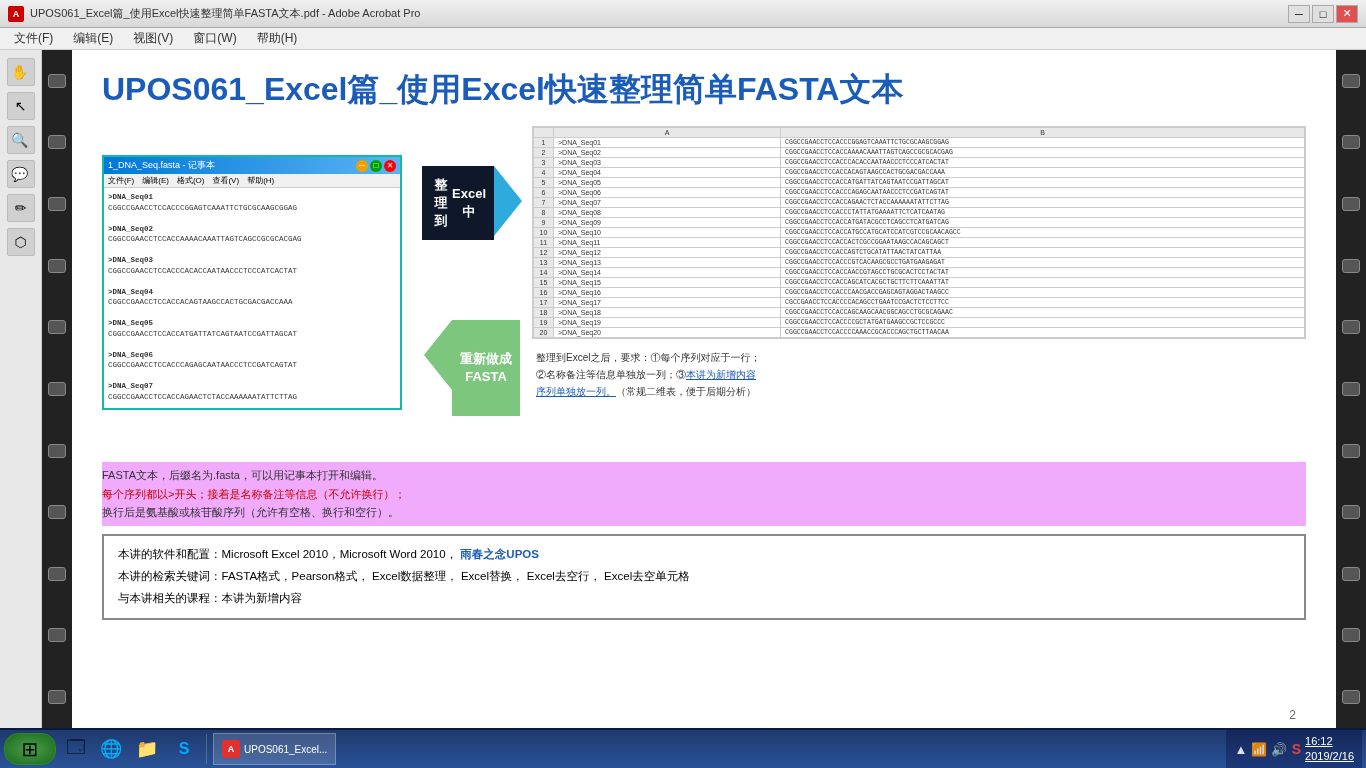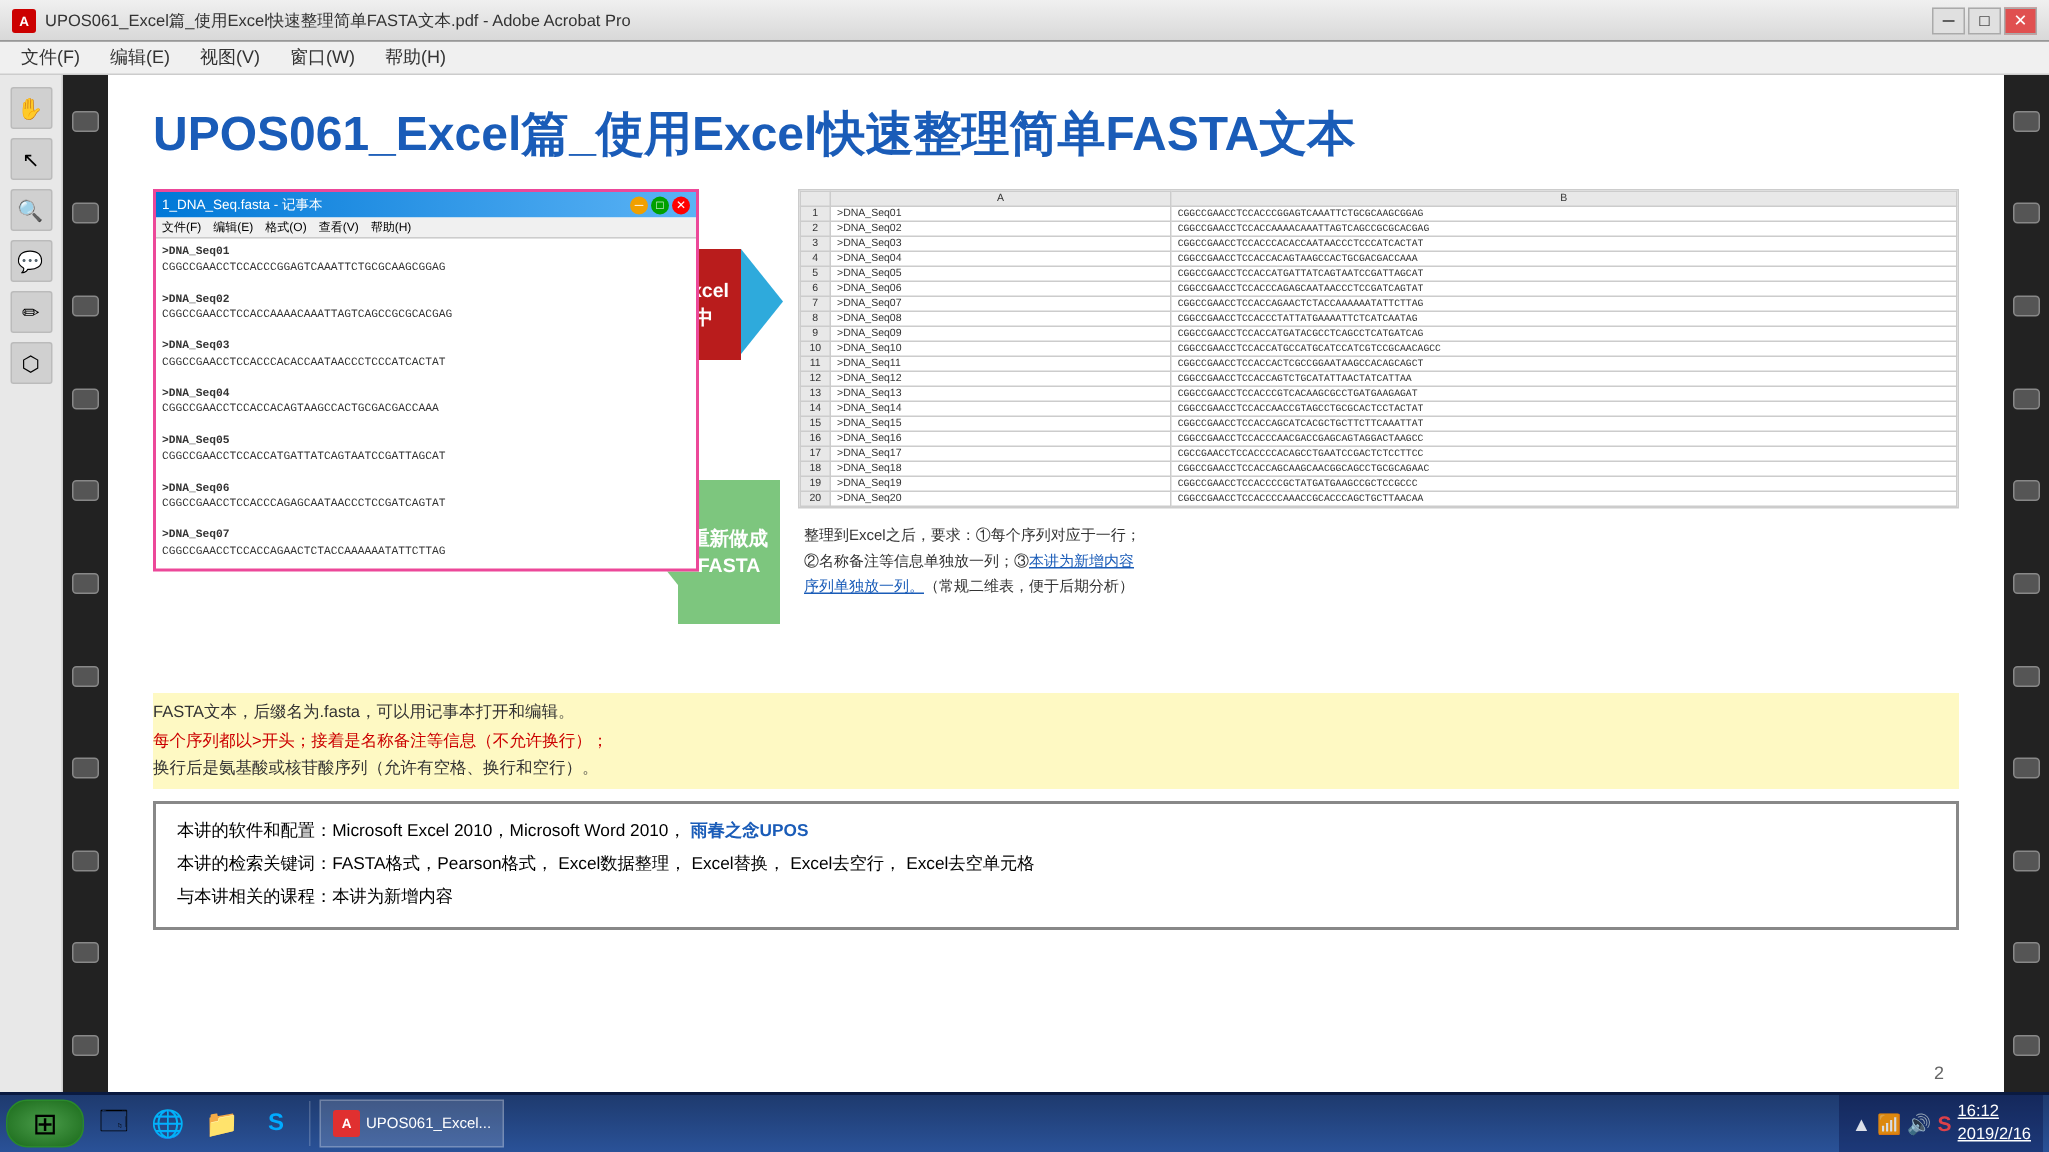--- a/index.html
+++ b/index.html
@@ -32,41 +32,41 @@
 
     
     .slide { position: absolute; left: 30px; right: 30px; top: 0; bottom: 0; background: white; overflow: hidden; }
 
     
     .slide-inner { padding: 18px 30px 18px 30px; height: 100%; position: relative; }
 
     .slide-title { font-size: 32px; font-weight: bold; color: #1a5cb8; margin-bottom: 14px; }
 
     
-    .notepad-window { border: 2px solid #ec4899; background: #fff; font-size: 8px; width: 364px; position: relative; }
+    .notepad-window { border: 2px solid #14b8a6; background: #fff; font-size: 8px; width: 300px; position: relative; margin-top: 29px; }
     .notepad-titlebar { background: linear-gradient(to right, #0078d7, #5bb3f5); color: white; font-size: 9px; padding: 2px 4px; display: flex; align-items: center; justify-content: space-between; }
     .notepad-menu { background: #f0f0f0; padding: 1px 4px; font-size: 8px; display: flex; gap: 8px; border-bottom: 1px solid #ccc; }
     .notepad-content { padding: 4px; height: 220px; overflow: hidden; font-size: 7.5px; line-height: 1.4; color: #333; font-family: 'Courier New', monospace; }
     .notepad-seq-name { color: #333; font-weight: bold; }
     .notepad-seq { color: #333; word-break: break-all; }
 
     
     .notepad-label { position: absolute; top: 4px; right: 4px; background: #ffffc0; border: 1px solid #888; padding: 3px 6px; font-size: 9px; color: #c00; text-align: center; line-height: 1.4; font-weight: bold; }
 
     
     .excel-table-wrap { overflow: hidden; border: 1px solid #ccc; flex: 1; }
     .excel-table { width: 100%; border-collapse: collapse; font-size: 7px; font-family: Arial, sans-serif; }
     .excel-table th { background: #e8e8e8; border: 1px solid #ccc; padding: 1px 4px; text-align: center; font-weight: normal; color: #333; }
     .excel-table td { border: 1px solid #ccc; padding: 1px 4px; white-space: nowrap; overflow: hidden; max-width: 120px; text-overflow: ellipsis; }
     .excel-table .row-num { background: #e8e8e8; text-align: center; color: #333; width: 20px; }
     .excel-table .seq-name { color: #333; }
     .excel-table .seq-data { color: #333; font-family: 'Courier New', monospace; font-size: 6.5px; }
 
     
-    .desc-section { background: #fef9c3; padding: 8px 14px; font-size: 11px; color: #333; line-height: 1.7; border-top: 2px solid #333; }
+    .desc-section { background: #f0abfc; padding: 8px 14px; font-size: 11px; color: #333; line-height: 1.7; border-top: 2px solid #333; }
     .desc-section .red { color: #c00; }
 
     .right-desc { background: white; padding: 8px 10px; font-size: 10px; color: #333; line-height: 1.7; }
     .right-desc .blue { color: #1a5cb8; }
     .right-desc .underline { text-decoration: underline; }
 
     
     .slide-number { position: absolute; bottom: 6px; right: 40px; font-size: 12px; color: #666; }
 
     
@@ -196,21 +196,21 @@
   
   
   <br>
 </div>
             </div>
           </div>
 
           <div style="width:100px;display:flex;flex-direction:column;justify-content:space-around;align-items:center;flex-shrink:0;">
 
             <div style="display:flex;align-items:stretch;">
-              <div style="background:#b91c1c;color:white;font-size:13px;font-weight:bold;padding:10px 8px;text-align:center;line-height:1.4;display:flex;align-items:center;">
+              <div style="background:#0f172a;color:white;font-size:13px;font-weight:bold;padding:10px 8px;text-align:center;line-height:1.4;display:flex;align-items:center;">
                 <span>整理到</span>
                   <br>
                 <span>Excel中</span>
               </div>
               <div style="width:0;height:0;border-top:35px solid transparent;border-bottom:35px solid transparent;border-left:28px solid #2eaadc;"></div>
             </div>
 
             <div style="display:flex;align-items:stretch;">
               <div style="width:0;height:0;border-top:35px solid transparent;border-bottom:35px solid transparent;border-right:28px solid #7dc67e;"></div>
               <div style="background:#7dc67e;color:white;font-size:13px;font-weight:bold;padding:30px 8px;text-align:center;line-height:1.4;display:flex;align-items:center;">

